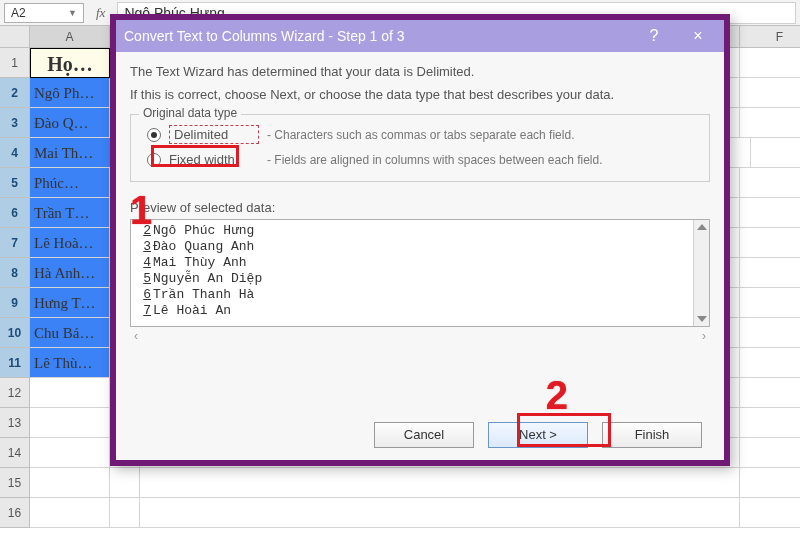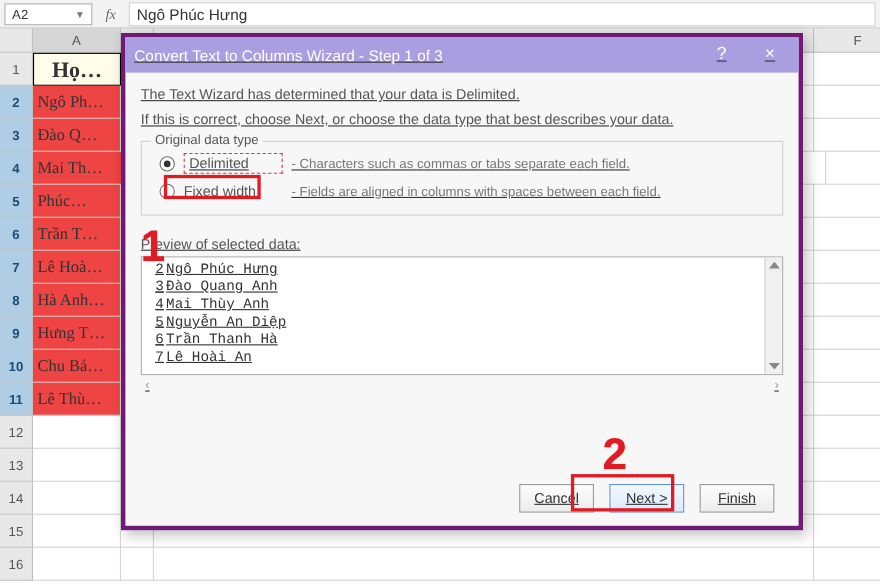--- a/index.html
+++ b/index.html
@@ -102,35 +102,34 @@
   }
   .cell.header-cell {
     background: #fffdea;
     border: 1px solid #000;
     font-weight: bold;
     text-align: center;
     font-size: 20px;
   }
   .row-h.sel, .col-h.sel { background: #d6d6d6; }
   .row-h.range-sel { background: #b0cde6; color:#1a4c78; font-weight:bold; }
-  .cell.sel-range { background: #ef4444; }
+  .cell.sel-range { background: #3b82f6; }
 
   
   .dialog {
     position: absolute;
     left: 110px;
-    top: 30px;
+    top: 14px;
     width: 620px;
     height: 452px;
     background: #f7f7f7;
-    border: 4px solid #701a75;
+    border: 6px solid #701a75;
     box-shadow: 4px 4px 12px rgba(0,0,0,0.25);
     display: flex;
     flex-direction: column;
-    text-decoration: underline;
   }
   .titlebar {
     height: 32px;
     background: #a89ee0;
     color: #fff;
     display: flex;
     align-items: center;
     padding: 0 8px;
     gap: 8px;
   }
@@ -239,21 +238,21 @@
     font-size:12px;
   }
 
   .btn-row {
     display: flex;
     gap: 14px;
     justify-content: flex-end;
     padding: 6px 8px 2px 0;
   }
   .btn {
-    width: 68px;
+    width: 100px;
     height: 26px;
     border: 1px solid #999;
     background: linear-gradient(#fdfdfd,#ececec);
     text-align: center;
     line-height: 24px;
     font-size: 13px;
     color: #333;
     cursor: pointer;
   }
   .btn.disabled { color: #aaa; background:#f0f0f0; cursor:default; }

